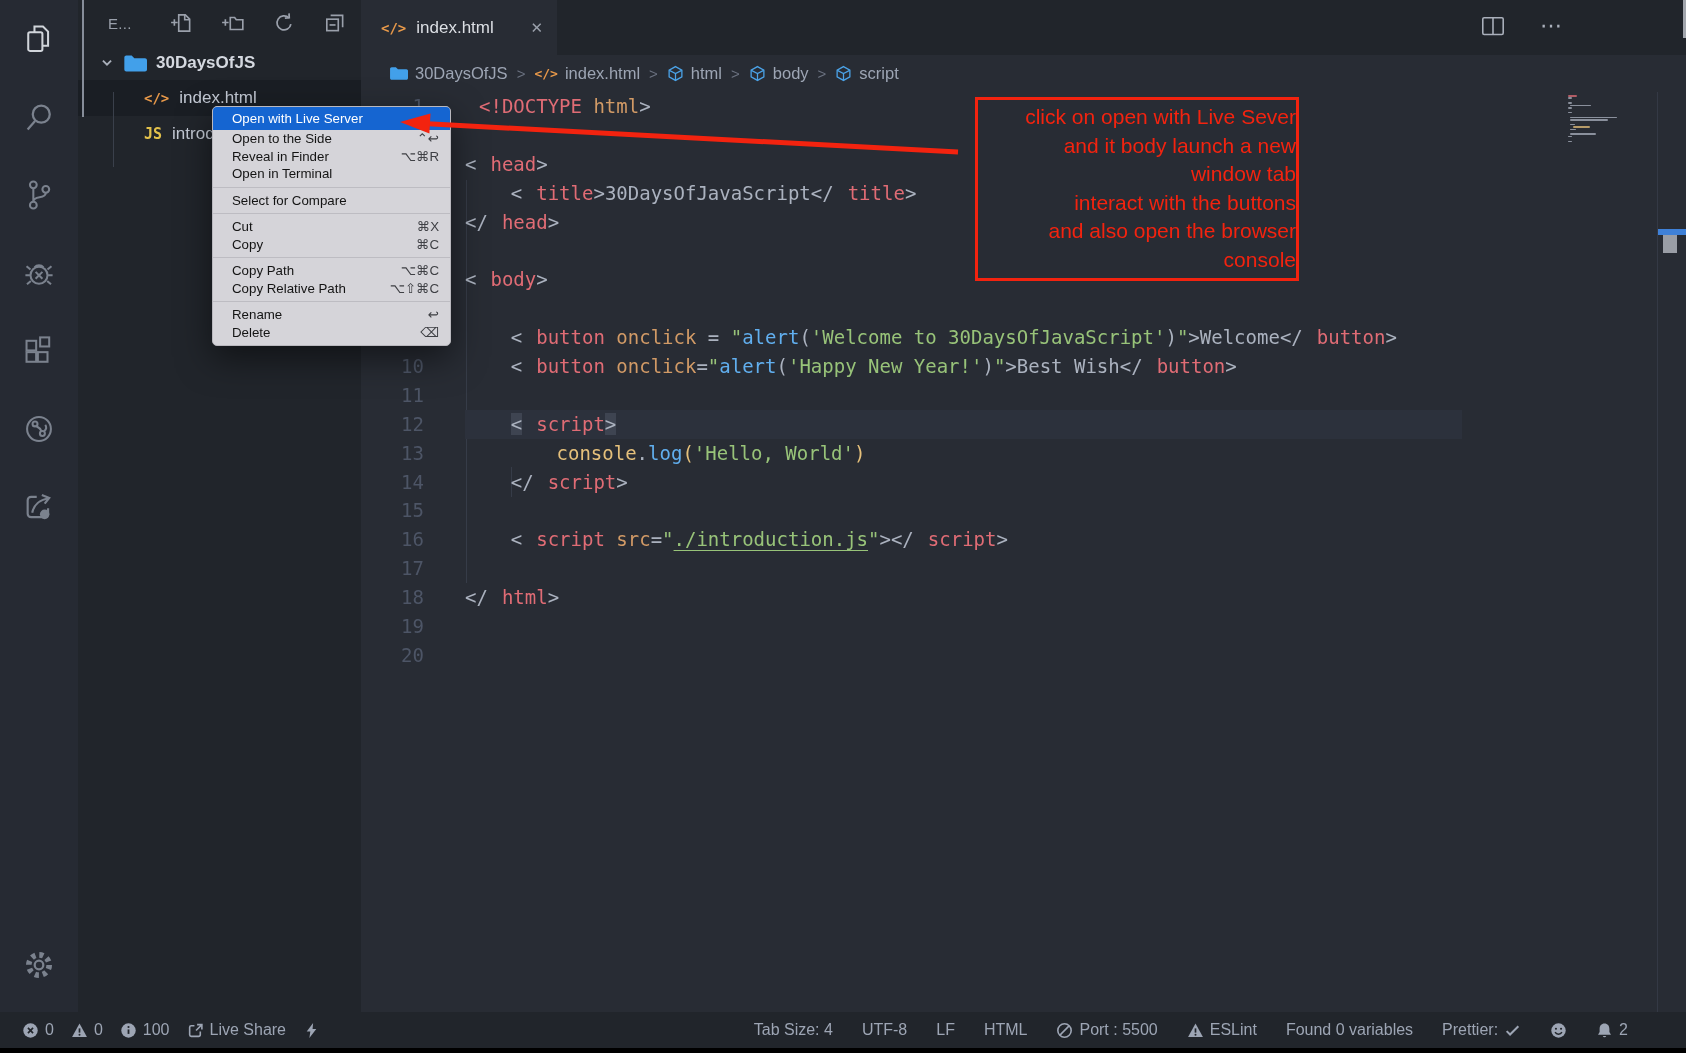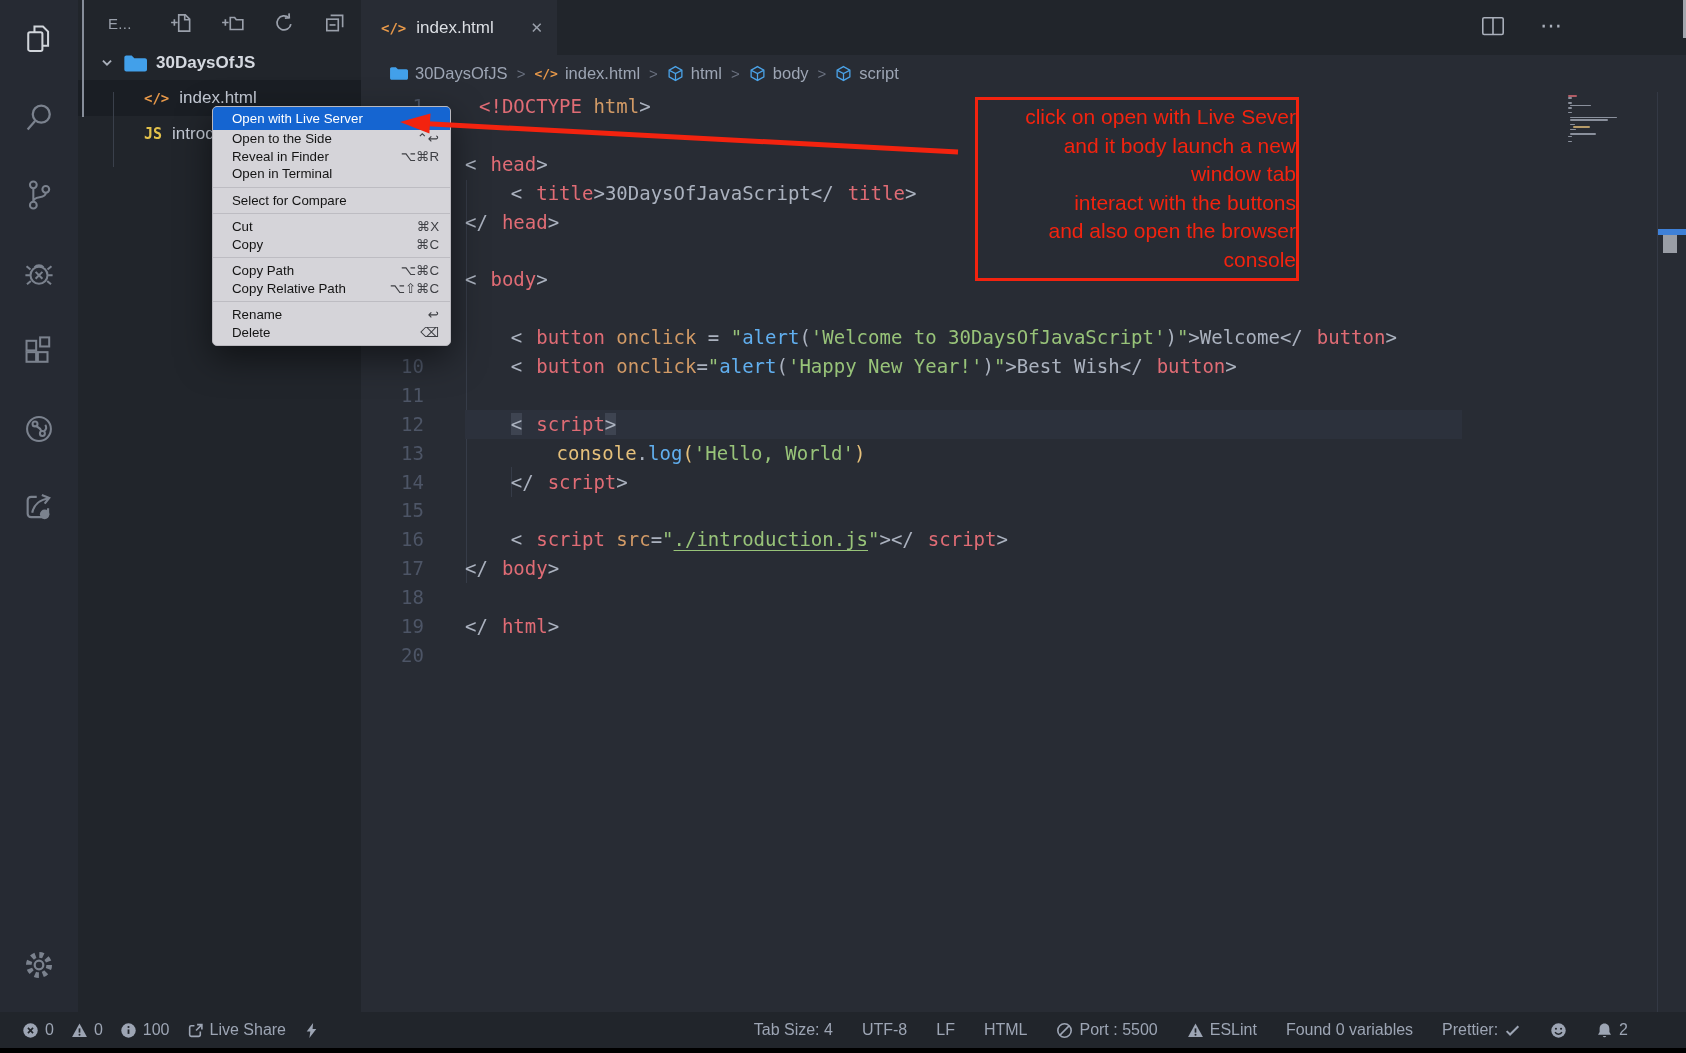--- a/index.html
+++ b/index.html
@@ -318,21 +318,20 @@
       <div class="row"><span class="s-punct">&lt;</span><span class="s-tag">body</span><span class="s-punct">&gt;</span></div>
       <div class="row"></div>
       <div class="row"><span class="s-plain">    </span><span class="s-punct">&lt;</span><span class="s-tag">button</span><span class="s-plain"> </span><span class="s-attr">onclick</span><span class="s-punct"> = </span><span class="s-str">"</span><span class="s-fn">alert</span><span class="s-punct">(</span><span class="s-str">'Welcome to 30DaysOfJavaScript'</span><span class="s-punct">)</span><span class="s-str">"</span><span class="s-punct">&gt;</span><span class="s-plain">Welcome</span><span class="s-punct">&lt;/</span><span class="s-tag">button</span><span class="s-punct">&gt;</span></div>
       <div class="row"><span class="s-plain">    </span><span class="s-punct">&lt;</span><span class="s-tag">button</span><span class="s-plain"> </span><span class="s-attr">onclick</span><span class="s-punct">=</span><span class="s-str">"</span><span class="s-fn">alert</span><span class="s-punct">(</span><span class="s-str">'Happy New Year!'</span><span class="s-punct">)</span><span class="s-str">"</span><span class="s-punct">&gt;</span><span class="s-plain">Best Wish</span><span class="s-punct">&lt;/</span><span class="s-tag">button</span><span class="s-punct">&gt;</span></div>
       <div class="row"></div>
       <div class="row cur"><span class="s-plain">    </span><span class="s-punct-hl">&lt;</span><span class="s-tag">script</span><span class="s-punct-hl">&gt;</span></div>
       <div class="row"><span class="s-plain">        </span><span class="s-var">console</span><span class="s-punct">.</span><span class="s-fn">log</span><span class="s-paren">(</span><span class="s-str">'Hello, World'</span><span class="s-paren">)</span></div>
       <div class="row"><span class="s-plain">    </span><span class="s-punct">&lt;/</span><span class="s-tag">script</span><span class="s-punct">&gt;</span></div>
       <div class="row"></div>
       <div class="row"><span class="s-plain">    </span><span class="s-punct">&lt;</span><span class="s-tag">script</span><span class="s-plain"> </span><span class="s-attr">src</span><span class="s-punct">=</span><span class="s-str">"</span><span class="s-link">./introduction.js</span><span class="s-str">"</span><span class="s-punct">&gt;</span><span class="s-punct">&lt;/</span><span class="s-tag">script</span><span class="s-punct">&gt;</span></div>
-      <div class="row"><span class="s-punct">&lt;/</span><span class="s-tag">body</span><span class="s-punct">&gt;</span></div>
       <div class="row"></div>
       <div class="row"><span class="s-punct">&lt;/</span><span class="s-tag">html</span><span class="s-punct">&gt;</span></div>
     </div>
 
   <div class="minimap" id="minimap">
       <div class="mm-bar" style="left: 0px; top: 0px; width: 9.3px; background: rgb(224, 108, 117);"></div>
       <div class="mm-bar" style="left: 0px; top: 2.4px; width: 3.72px; background: rgb(171, 178, 191);"></div>
       <div class="mm-bar" style="left: 0px; top: 7.2px; width: 3.72px; background: rgb(171, 178, 191);"></div>
       <div class="mm-bar" style="left: 2.48px; top: 9.6px; width: 20.46px; background: rgb(171, 178, 191);"></div>
       <div class="mm-bar" style="left: 0px; top: 12px; width: 4.34px; background: rgb(171, 178, 191);"></div>

